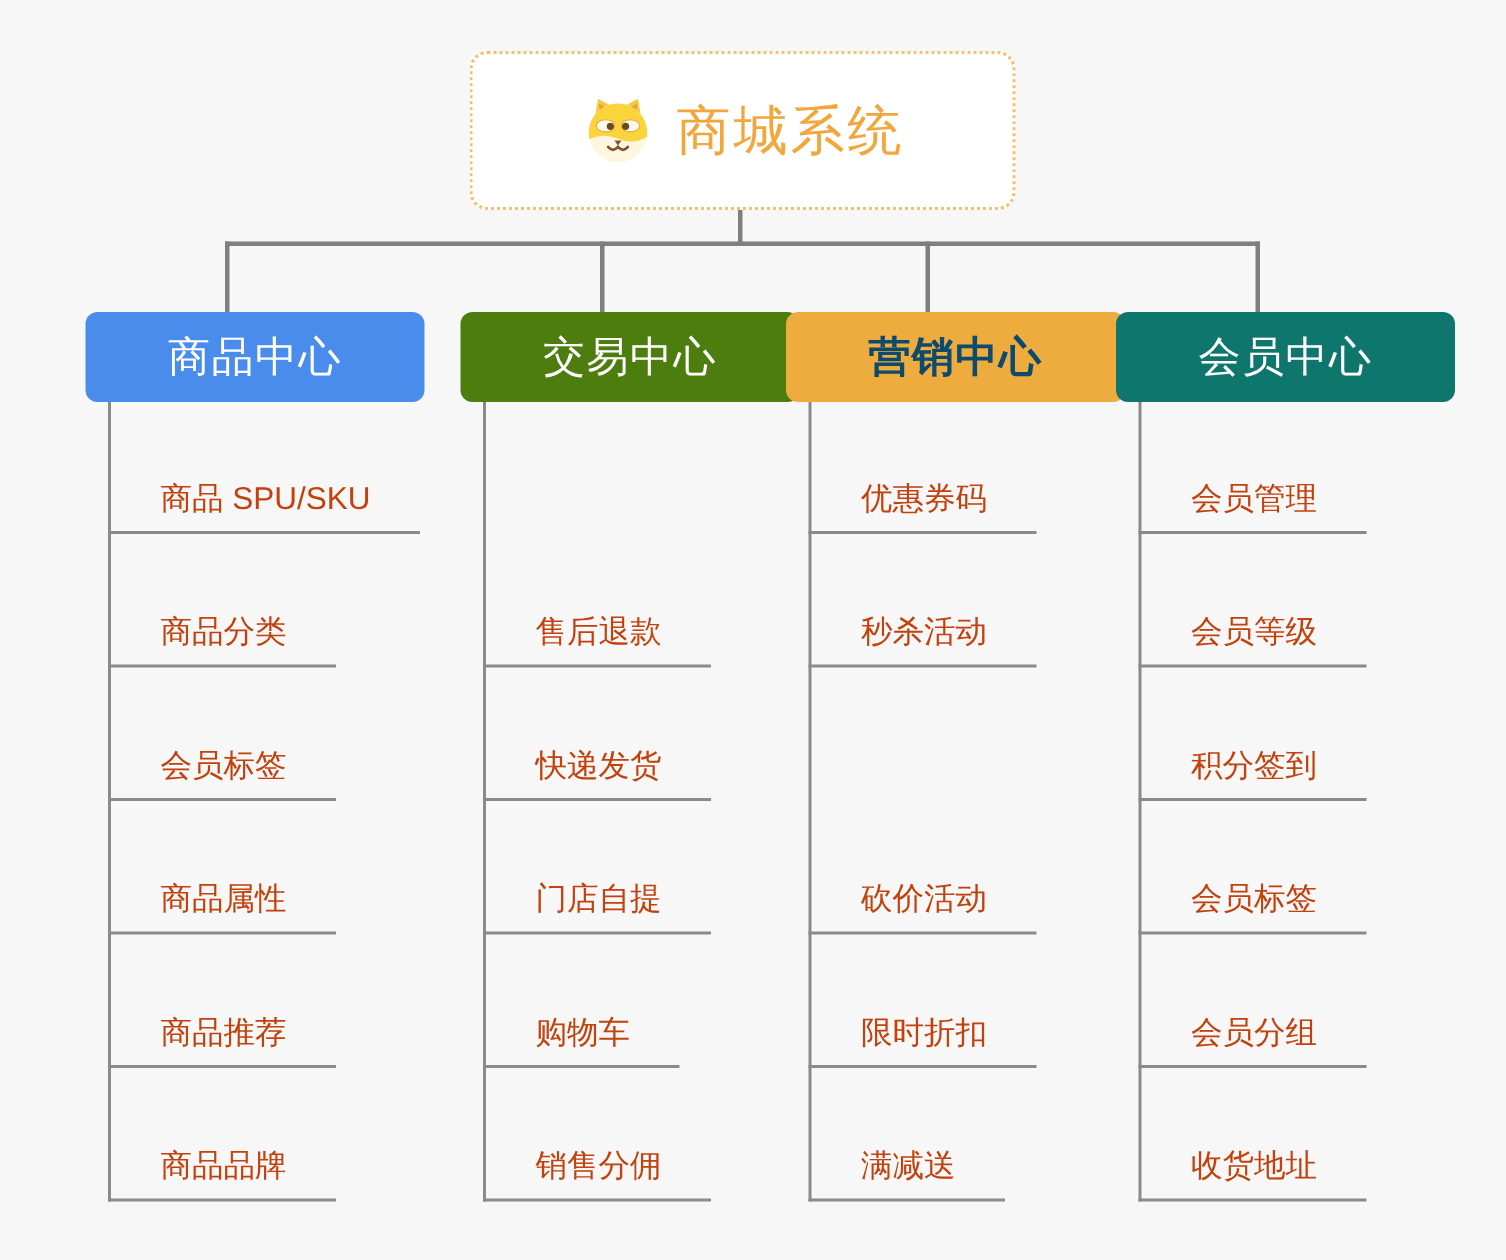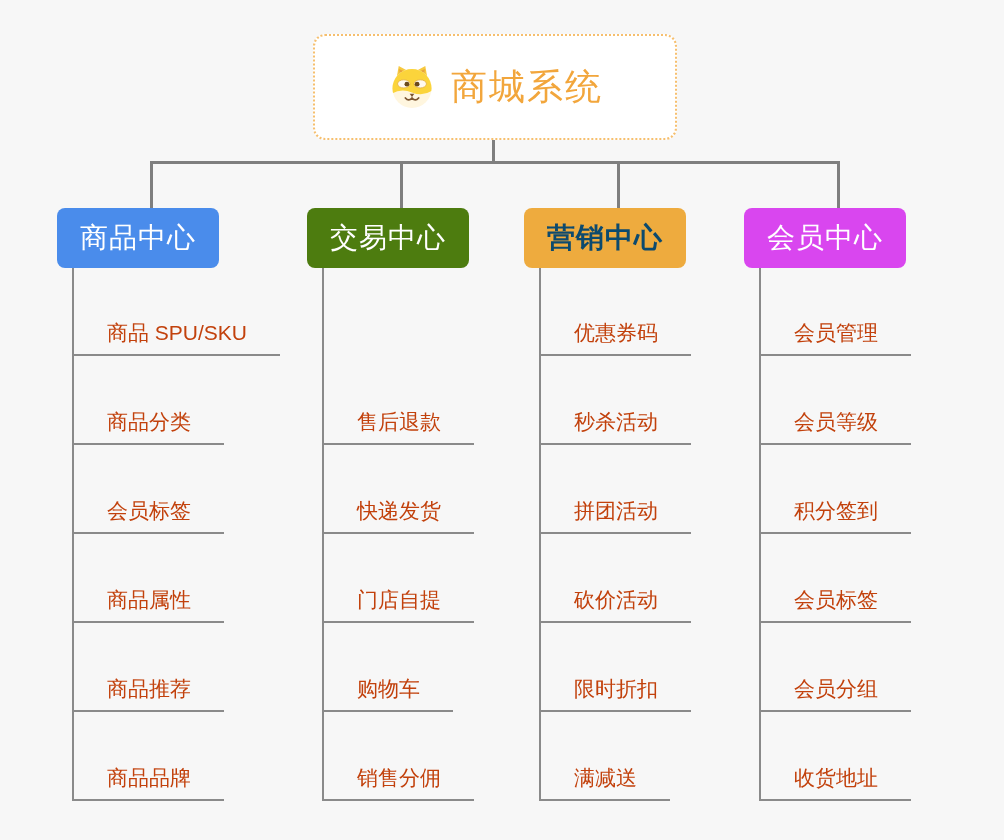--- a/index.html
+++ b/index.html
@@ -23,21 +23,21 @@
   .vline,.hline{position:absolute;background:#7f7f7f;}
   .root-stub{left:492px;top:140px;width:3px;height:23px;}
   .trunk{left:150px;top:161px;width:690px;height:3px;}
   .stub1{left:150px;top:161px;width:3px;height:47px;}
   .stub2{left:400px;top:161px;width:3px;height:47px;}
   .stub3{left:617px;top:161px;width:3px;height:47px;}
   .stub4{left:837px;top:161px;width:3px;height:47px;}
 
   
   .branch{
-    position:absolute;top:208px;width:162px;height:60px;border-radius:8px;
+    position:absolute;top:208px;width:226px;height:60px;border-radius:8px;
     color:#fff;font-size:28px;text-align:center;line-height:60px;
     letter-spacing:1px;
   }
   .b1{left:57px}.b2{left:307px}.b3{left:524px}.b4{left:744px}
 
   
   .spine{position:absolute;top:268px;width:2px;height:533px;background:#8a8a8a;}
   .s1{left:72px}.s2{left:322px}.s3{left:539px}.s4{left:759px}
 
   
@@ -86,21 +86,21 @@
         <path d="M29 40.5 h6 l-3 4.2 z" fill="#7C5530"></path>
         <path d="M23.5 46 q4.2 5 8.5 0 q4.3 5 8.5 0" stroke="#7C5530" stroke-width="2.2" fill="none" stroke-linecap="round"></path>
       </svg>
     </span>
     <span class="root-label" style="color: rgb(242, 166, 60);">商城系统</span>
   </div>
 
   <div class="branch b1" style="background-color: rgb(74, 140, 235); color: rgb(255, 255, 255);">商品中心</div>
   <div class="branch b2" style="background-color: #4d7c0f; color: rgb(255, 255, 255);">交易中心</div>
   <div class="branch b3" style="background-color: rgb(238, 171, 62); color: #0c4a6e; font-weight: bold;">营销中心</div>
-  <div class="branch b4" style="background-color: #d946ef; color: rgb(255, 255, 255);">会员中心</div>
+  <div class="branch b4" style="background-color: #0f766e; color: rgb(255, 255, 255);">会员中心</div>
 
   <div class="spine s1"></div>
   <div class="spine s2"></div>
   <div class="spine s3"></div>
   <div class="spine s4"></div>
 
   <div class="item c1 r1">商品 SPU/SKU</div>
   <div class="item c1 r2">商品分类</div>
   <div class="item c1 r3">会员标签</div>
   <div class="item c1 r4">商品属性</div>
@@ -108,21 +108,20 @@
   <div class="item c1 r6">商品品牌</div>
 
   <div class="item c2 r2">售后退款</div>
   <div class="item c2 r3">快递发货</div>
   <div class="item c2 r4">门店自提</div>
   <div class="item c2 r5">购物车</div>
   <div class="item c2 r6">销售分佣</div>
 
   <div class="item c3 r1">优惠券码</div>
   <div class="item c3 r2">秒杀活动</div>
-  <div class="item c3 r3">拼团活动</div>
   <div class="item c3 r4">砍价活动</div>
   <div class="item c3 r5">限时折扣</div>
   <div class="item c3 r6">满减送</div>
 
   <div class="item c4 r1">会员管理</div>
   <div class="item c4 r2">会员等级</div>
   <div class="item c4 r3">积分签到</div>
   <div class="item c4 r4">会员标签</div>
   <div class="item c4 r5">会员分组</div>
   <div class="item c4 r6">收货地址</div>

